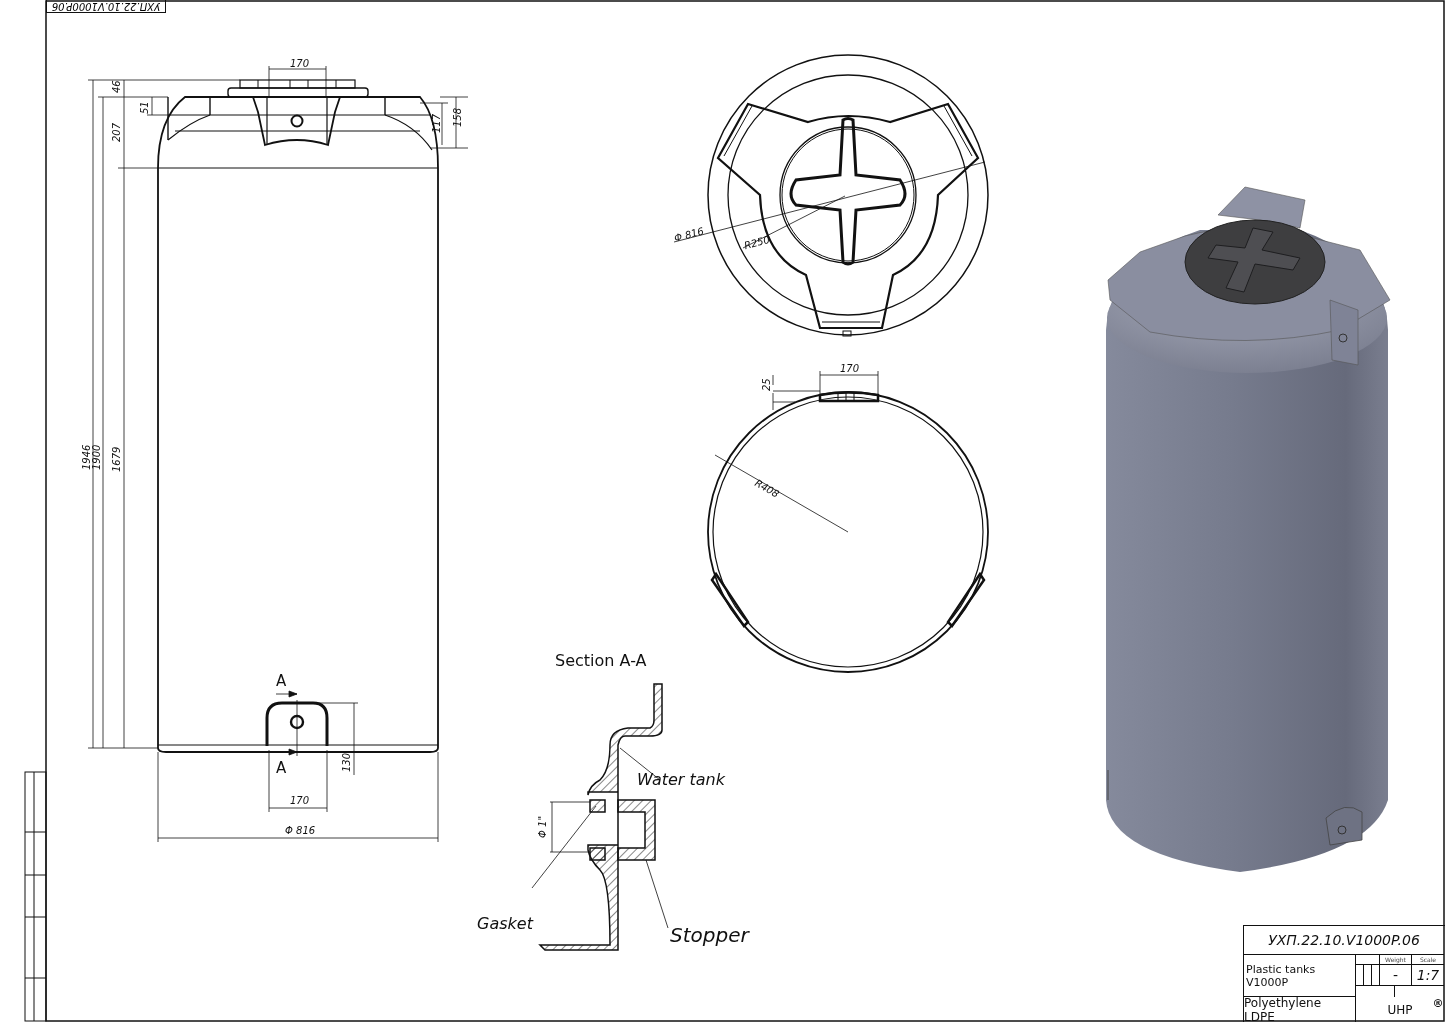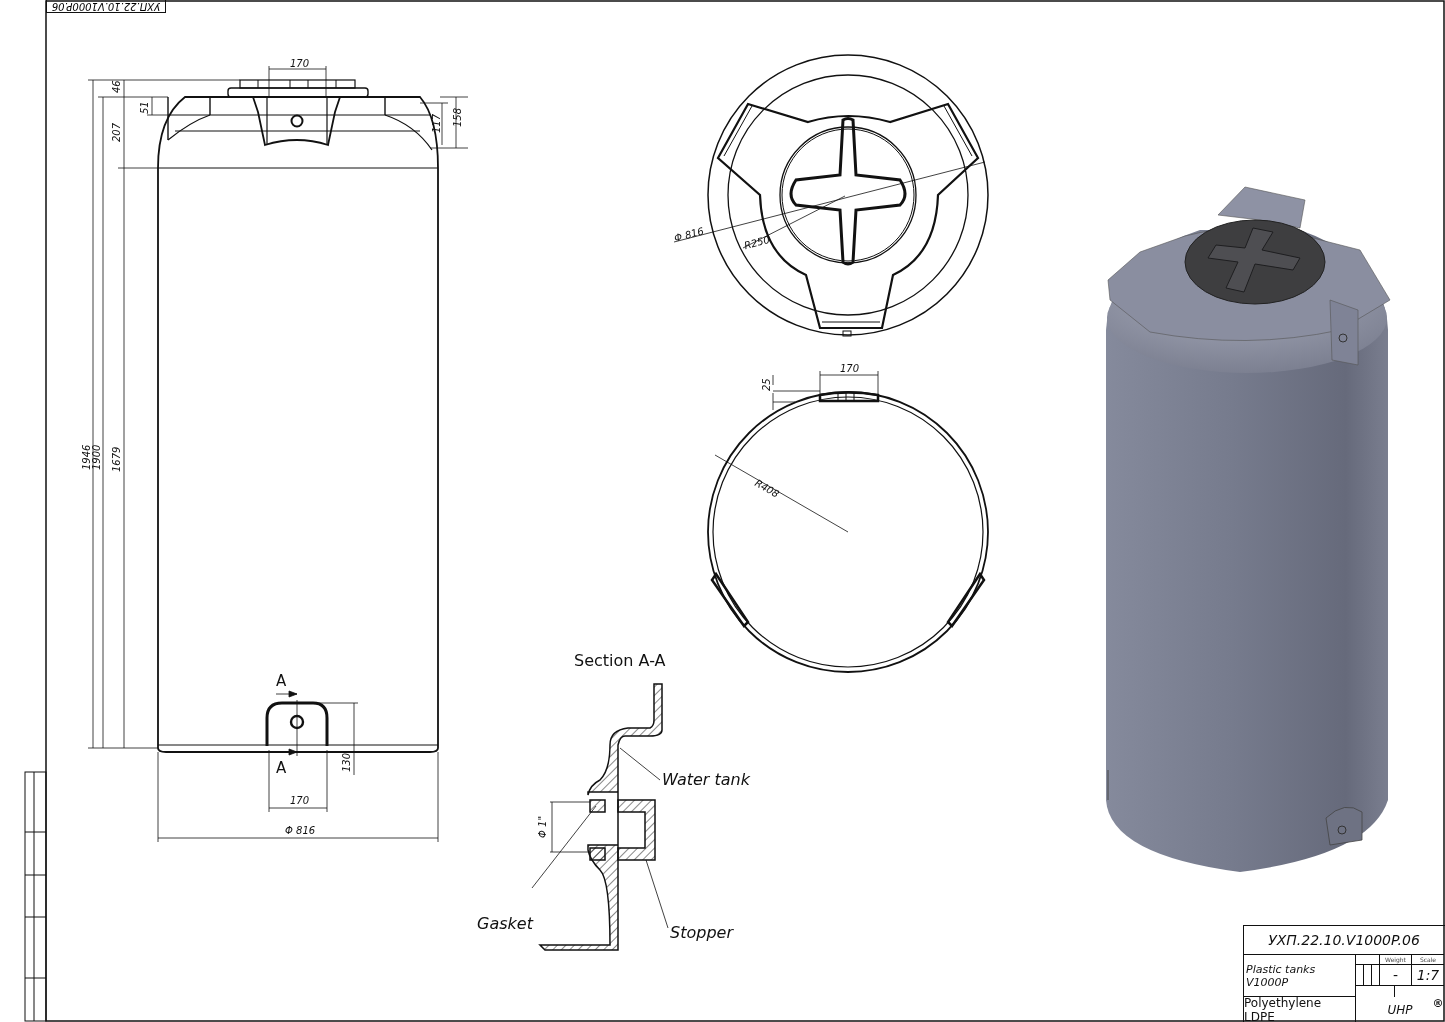--- a/index.html
+++ b/index.html
@@ -202,35 +202,35 @@
 <div class="lbl up" style="left:276px;top:674px;font-size:15px;">A</div>
 <div class="lbl up" style="left:276px;top:761px;font-size:15px;">A</div>
 
 <div class="lbl" style="left:674px;top:230px;font-size:10px;transform:rotate(-15deg);">Φ 816</div>
 <div class="lbl" style="left:744px;top:238px;font-size:10px;transform:rotate(-15deg);">R250</div>
 
 <div class="lbl" style="left:840px;top:364px;font-size:10px;">170</div>
 <div class="lbl rot" style="left:762px;top:391px;font-size:10px;transform:rotate(-90deg);">25</div>
 <div class="lbl" style="left:758px;top:478px;font-size:10px;transform:rotate(30deg);transform-origin:left top;">R408</div>
 
-<div class="lbl up" style="left:555px;top:653px;font-size:16px;margin-left:19px;">Section A-A</div>
-<div class="lbl" style="left:662px;top:772px;font-size:16px;text-align:right;">Water tank</div>
+<div class="lbl up" style="left:555px;top:653px;font-size:16px;">Section A-A</div>
+<div class="lbl" style="left:637px;top:772px;font-size:16px;text-align:right;">Water tank</div>
 <div class="lbl" style="left:477px;top:916px;font-size:16px;">Gasket</div>
-<div class="lbl" style="left:670px;top:925px;font-size:16px;">Stopper</div>
+<div class="lbl" style="left:670px;top:925px;font-size:20px;">Stopper</div>
 <div class="lbl rot" style="left:538px;top:838px;font-size:10px;transform:rotate(-90deg);">Φ 1"</div>
 
 <div class="tb">
   <div class="tb-cell" style="left:0;top:0;width:200px;height:29px;border-bottom-width:1.5px;font-size:14px;font-style:italic;">УХП.22.10.V1000P.06</div>
-  <div class="tb-cell" style="left:0;top:29px;width:112px;height:42px;border-bottom-width:1.5px;border-right-width:1.5px;font-size:11px;font-style:italic;justify-content:flex-start;padding-left:2px;">Plastic tanks V1000P</div>
+  <div class="tb-cell" style="left:0;top:29px;width:112px;height:42px;border-bottom-width:1.5px;border-right-width:1.5px;font-size:11px;justify-content:flex-start;padding-left:2px;">Plastic tanks V1000P</div>
   <div class="tb-cell" style="left:112px;top:29px;width:24px;height:10px;border-bottom-width:1px;border-right-width:1px;"></div>
   <div class="tb-cell" style="left:112px;top:39px;width:8px;height:20px;border-right-width:1px;"></div>
   <div class="tb-cell" style="left:120px;top:39px;width:8px;height:20px;border-right-width:1px;"></div>
   <div class="tb-cell" style="left:128px;top:39px;width:8px;height:20px;border-right-width:1px;"></div>
   <div class="tb-cell" style="left:136px;top:29px;width:32px;height:10px;border-bottom-width:1px;border-right-width:1px;font-size:6px;color:#444;">Weight</div>
   <div class="tb-cell" style="left:168px;top:29px;width:32px;height:10px;border-bottom-width:1px;font-size:6px;color:#444;">Scale</div>
   <div class="tb-cell" style="left:136px;top:39px;width:32px;height:20px;border-right-width:1px;font-size:14px;">-</div>
   <div class="tb-cell" style="left:168px;top:39px;width:32px;height:20px;font-size:14px;font-style:italic;text-align:center;">1:7</div>
   <div class="tb-cell" style="left:112px;top:59px;width:88px;height:12px;border-top-width:1px;"></div>
   <div class="tb-cell" style="left:150px;top:59px;width:1px;height:12px;border-left-width:1px;"></div>
   <div class="tb-cell" style="left:0;top:71px;width:112px;height:26px;border-right-width:1.5px;font-size:12px;">Polyethylene LDPE</div>
-  <div class="tb-cell" style="left:112px;top:71px;width:88px;height:26px;font-size:12px;font-style:italic;">UHP</div>
+  <div class="tb-cell" style="left:112px;top:71px;width:88px;height:26px;font-size:12px;">UHP</div>
   <div class="tb-cell" style="left:188px;top:71px;width:12px;height:12px;font-size:11px;font-weight:bold;">®</div>
 </div>
 
 </body></html>

